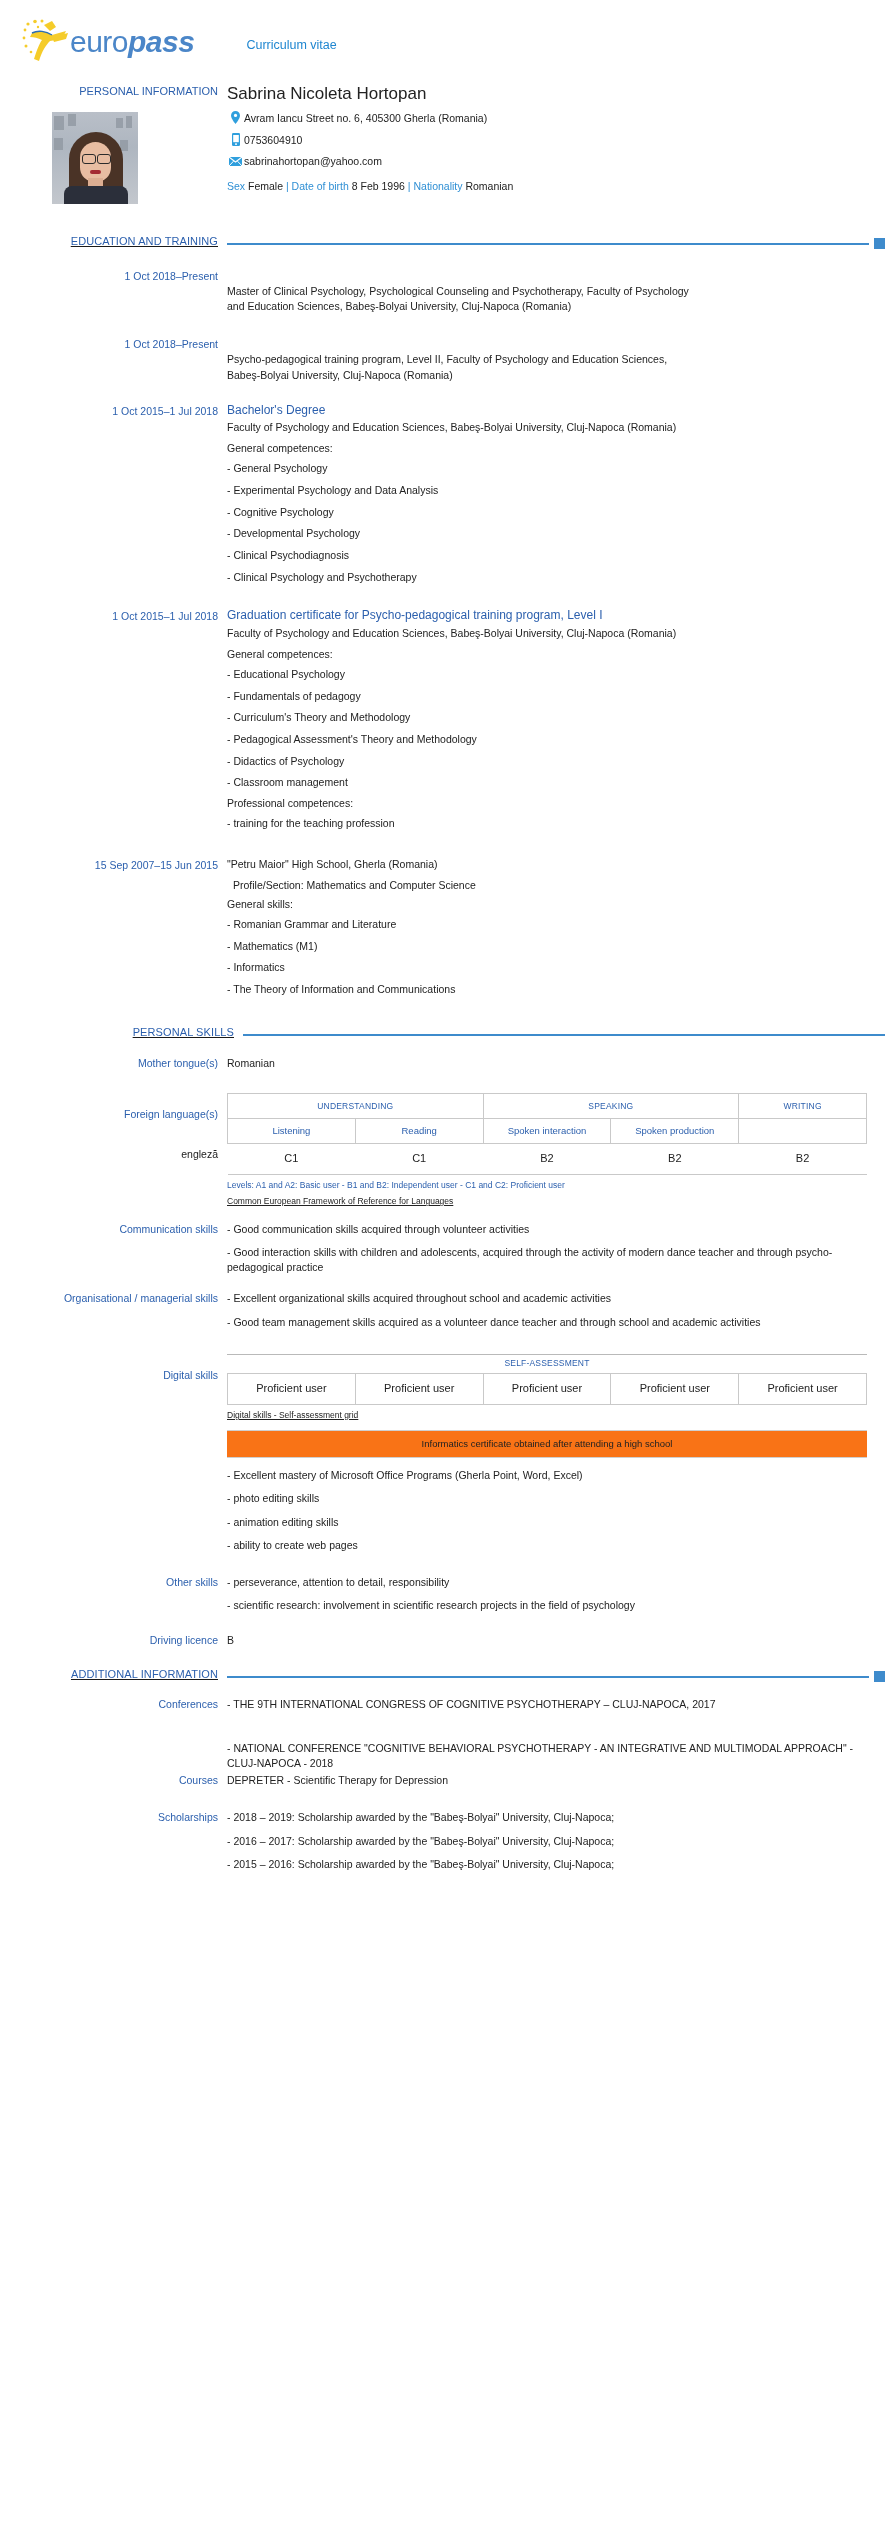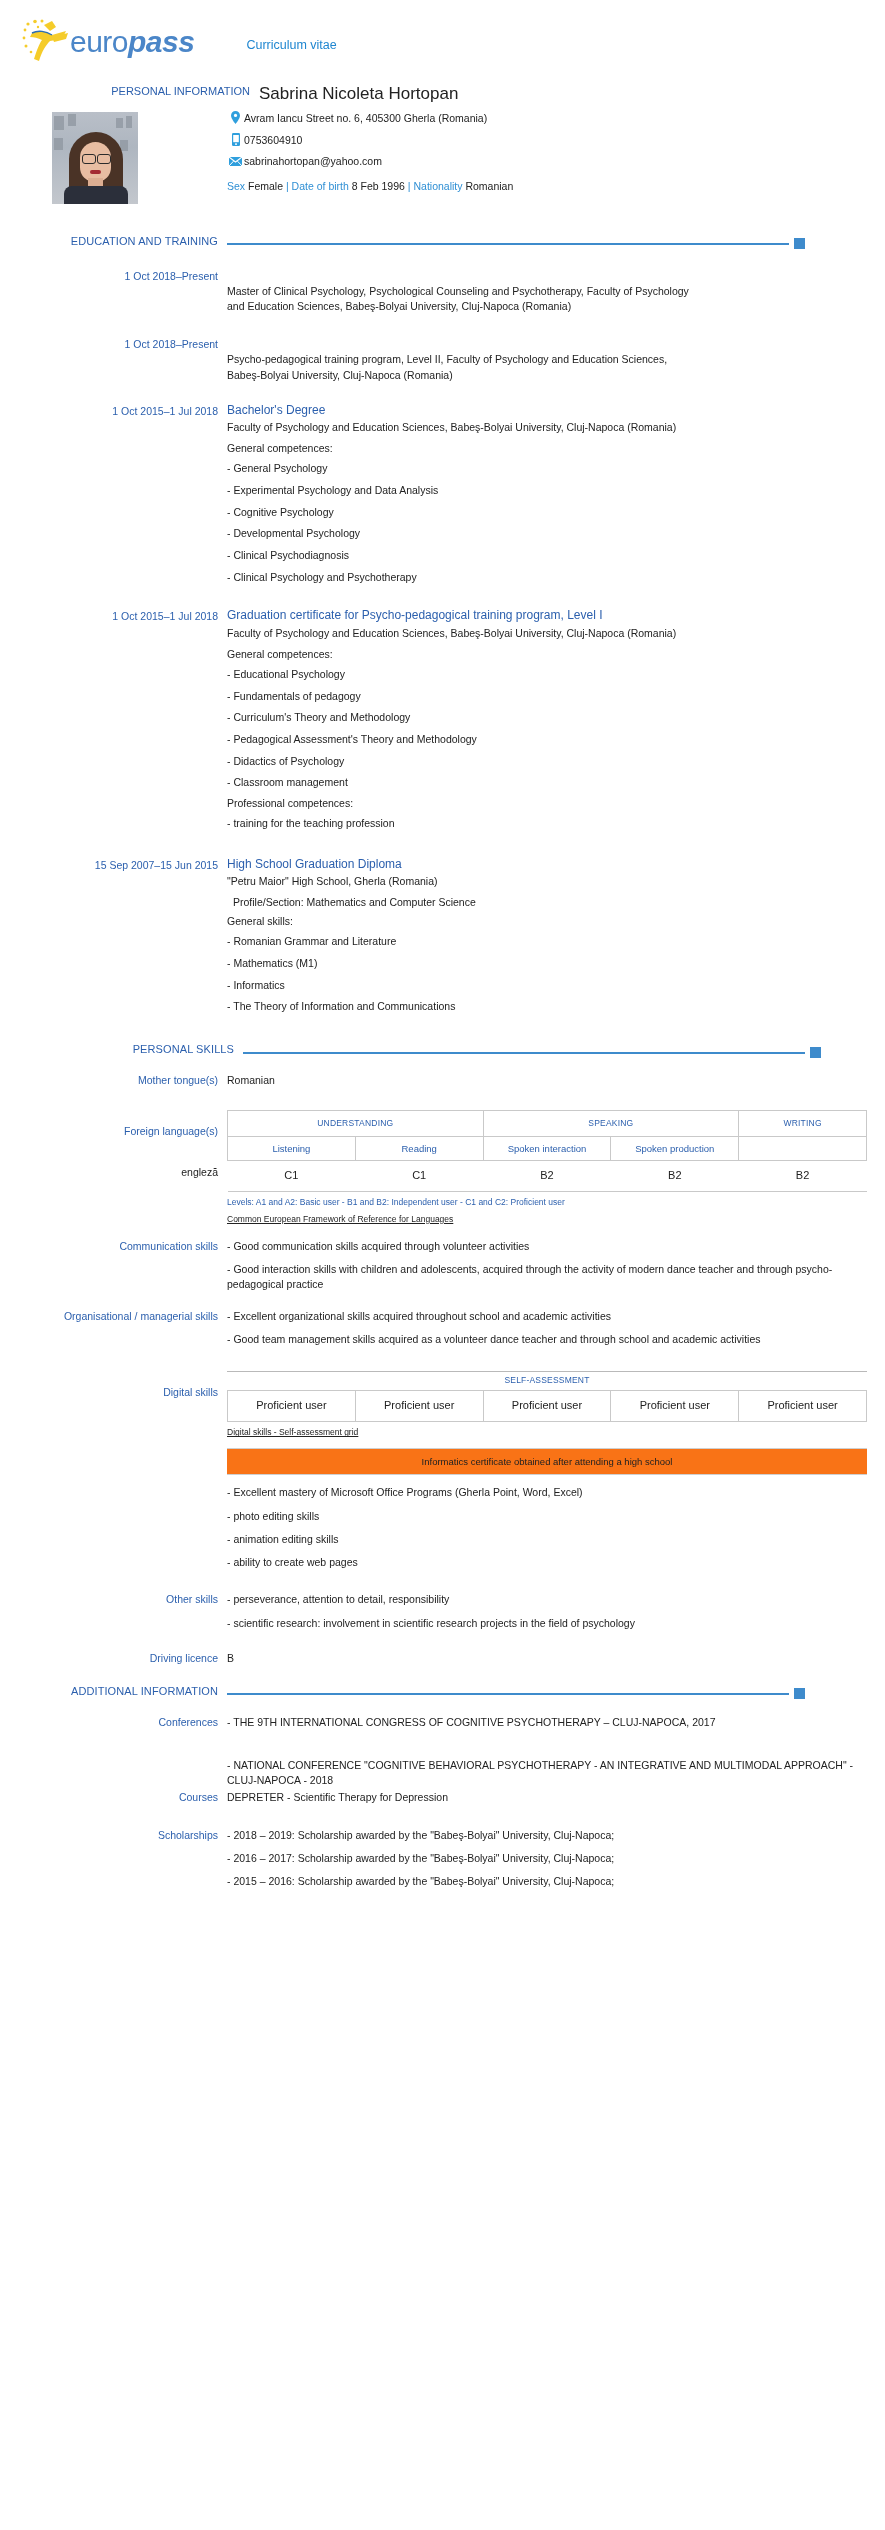--- a/index.html
+++ b/index.html
@@ -22,21 +22,21 @@
 
   
   .row{display:flex;width:885px;box-sizing:border-box;}
   .lab{
     width:227px;flex:none;box-sizing:border-box;
     text-align:right;padding-right:9px;
     color:#2b5fad;font-size:10.5px;line-height:1.35;
   }
   .val{flex:1;box-sizing:border-box;padding-right:18px;}
 
-  .section-head{display:flex;align-items:center;width:805px;margin-top:9px;}
+  .section-head{display:flex;align-items:flex-start;width:885px;margin-top:9px;text-decoration:underline;}
   .section-head .lab{font-size:11px;color:#2b5fad;padding-top:0;letter-spacing:0.1px;}
   .rule-wrap{flex:1;position:relative;height:14px;padding-right:8px;}
   .rule{position:absolute;left:0;right:16px;top:9px;height:2px;background:#3e8bcc;}
   .rule-sq{position:absolute;right:0;top:4px;width:11px;height:11px;background:#3e8bcc;}
 
   
   .pi-name{font-size:17px;color:#222;line-height:1;padding-top:1px;}
   .photo{
     width:86px;height:92px;margin-left:52px;margin-top:10px;
     background:linear-gradient(#c9ccd2,#b5b8bf);
@@ -116,21 +116,21 @@
               <circle cx="16" cy="8" r="1.2"></circle>
           </g>
           <path d="M10 14 C16 11, 24 12, 30 16" stroke="#2b6db5" stroke-width="1.4" fill="none"></path>
         </svg>
       </span>
       <span class="logo-word"><span>euro</span><span class="b">pass</span></span>
     </div>
     <span class="cv-label">Curriculum vitae</span>
   </div>
 
-  <div class="row" style="margin-top:14px;padding-left:32px;">
+  <div class="row" style="margin-top:14px;">
     <div class="lab" style="font-size:11px;">PERSONAL INFORMATION</div>
     <div class="val">
       <div class="pi-name">Sabrina Nicoleta Hortopan</div>
     </div>
   </div>
 
   <div class="row">
     <div class="lab">
       <div class="photo">
         <div class="bg"></div>
@@ -250,21 +250,20 @@
       <div class="lead">Professional competences:</div>
       <div class="bullets">
         <div class="b">- training for the teaching profession</div>
       </div>
     </div>
   </div>
 
   <div class="entry" style="margin-top:26px;">
     <div class="lab">15 Sep 2007–15 Jun 2015</div>
     <div class="val">
-      <div class="etitle">High School Graduation Diploma</div>
       <div class="ebody">"Petru Maior" High School, Gherla (Romania)</div>
       <div class="lead indent2">Profile/Section: Mathematics and Computer Science</div>
       <div class="lead">General skills:</div>
       <div class="bullets">
         <div class="b">- Romanian Grammar and Literature</div>
         <div class="b">- Mathematics (M1)</div>
         <div class="b">- Informatics</div>
         <div class="b">- The Theory of Information and Communications</div>
       </div>
     </div>

